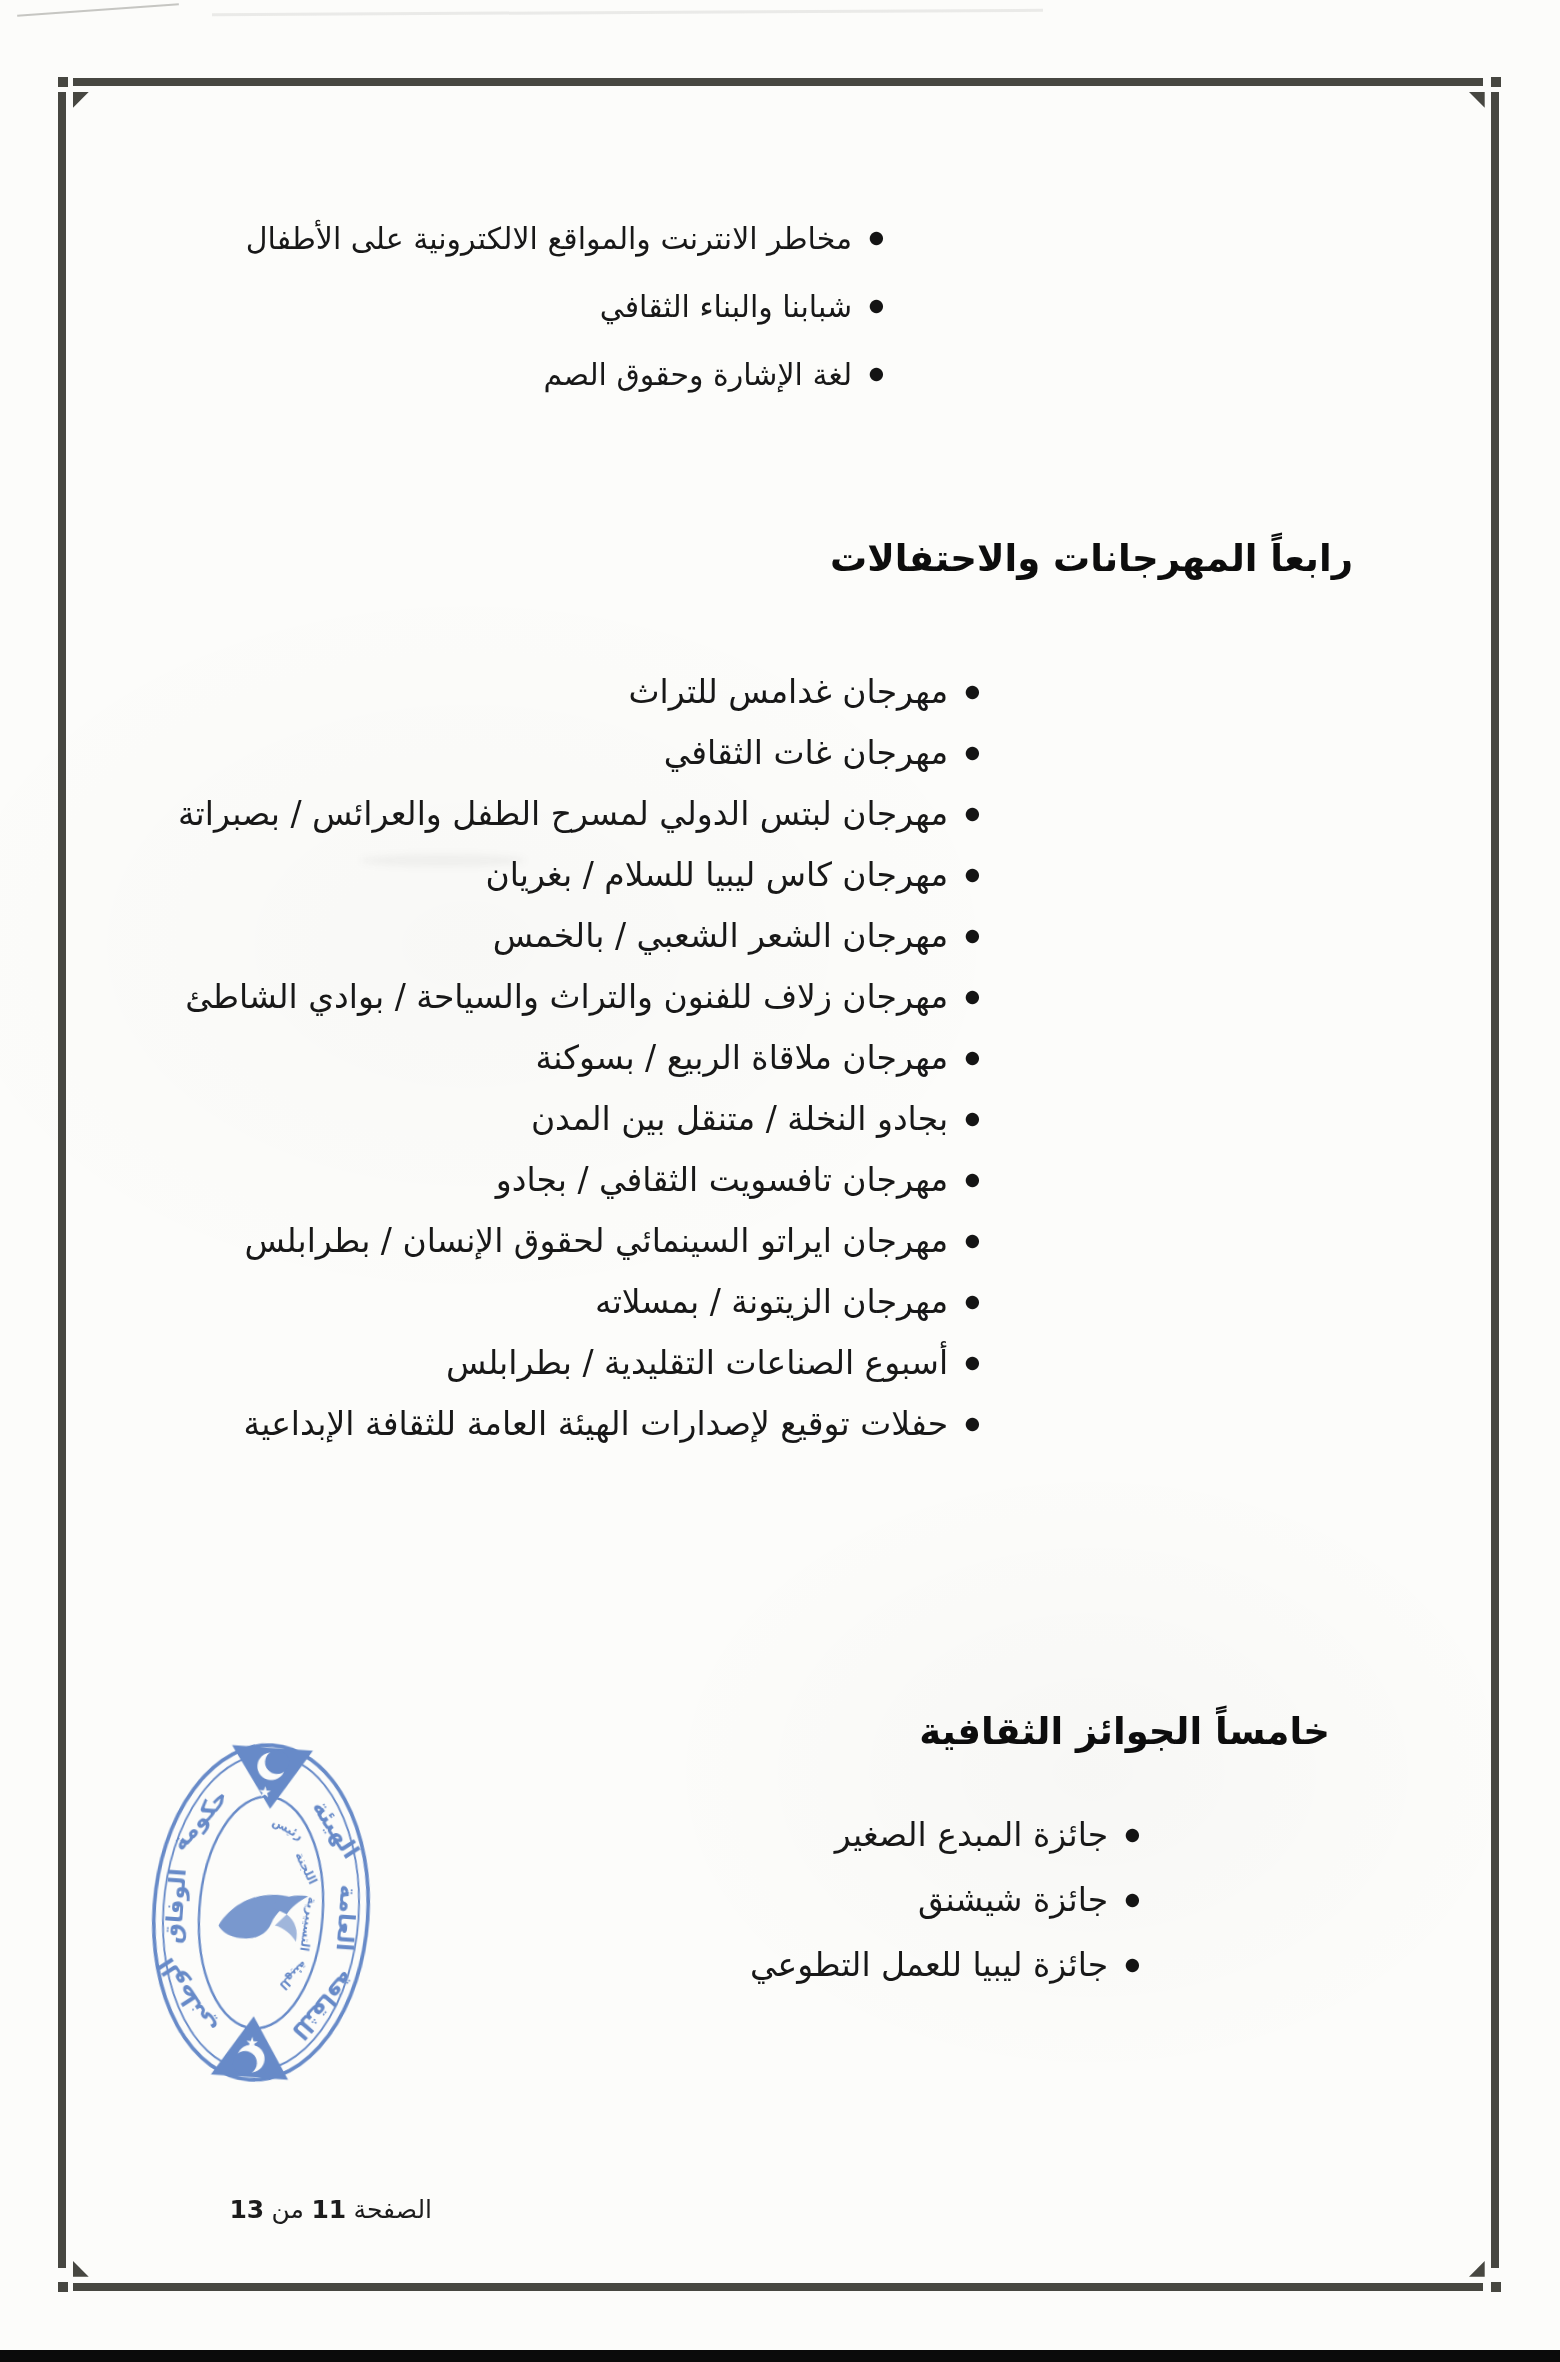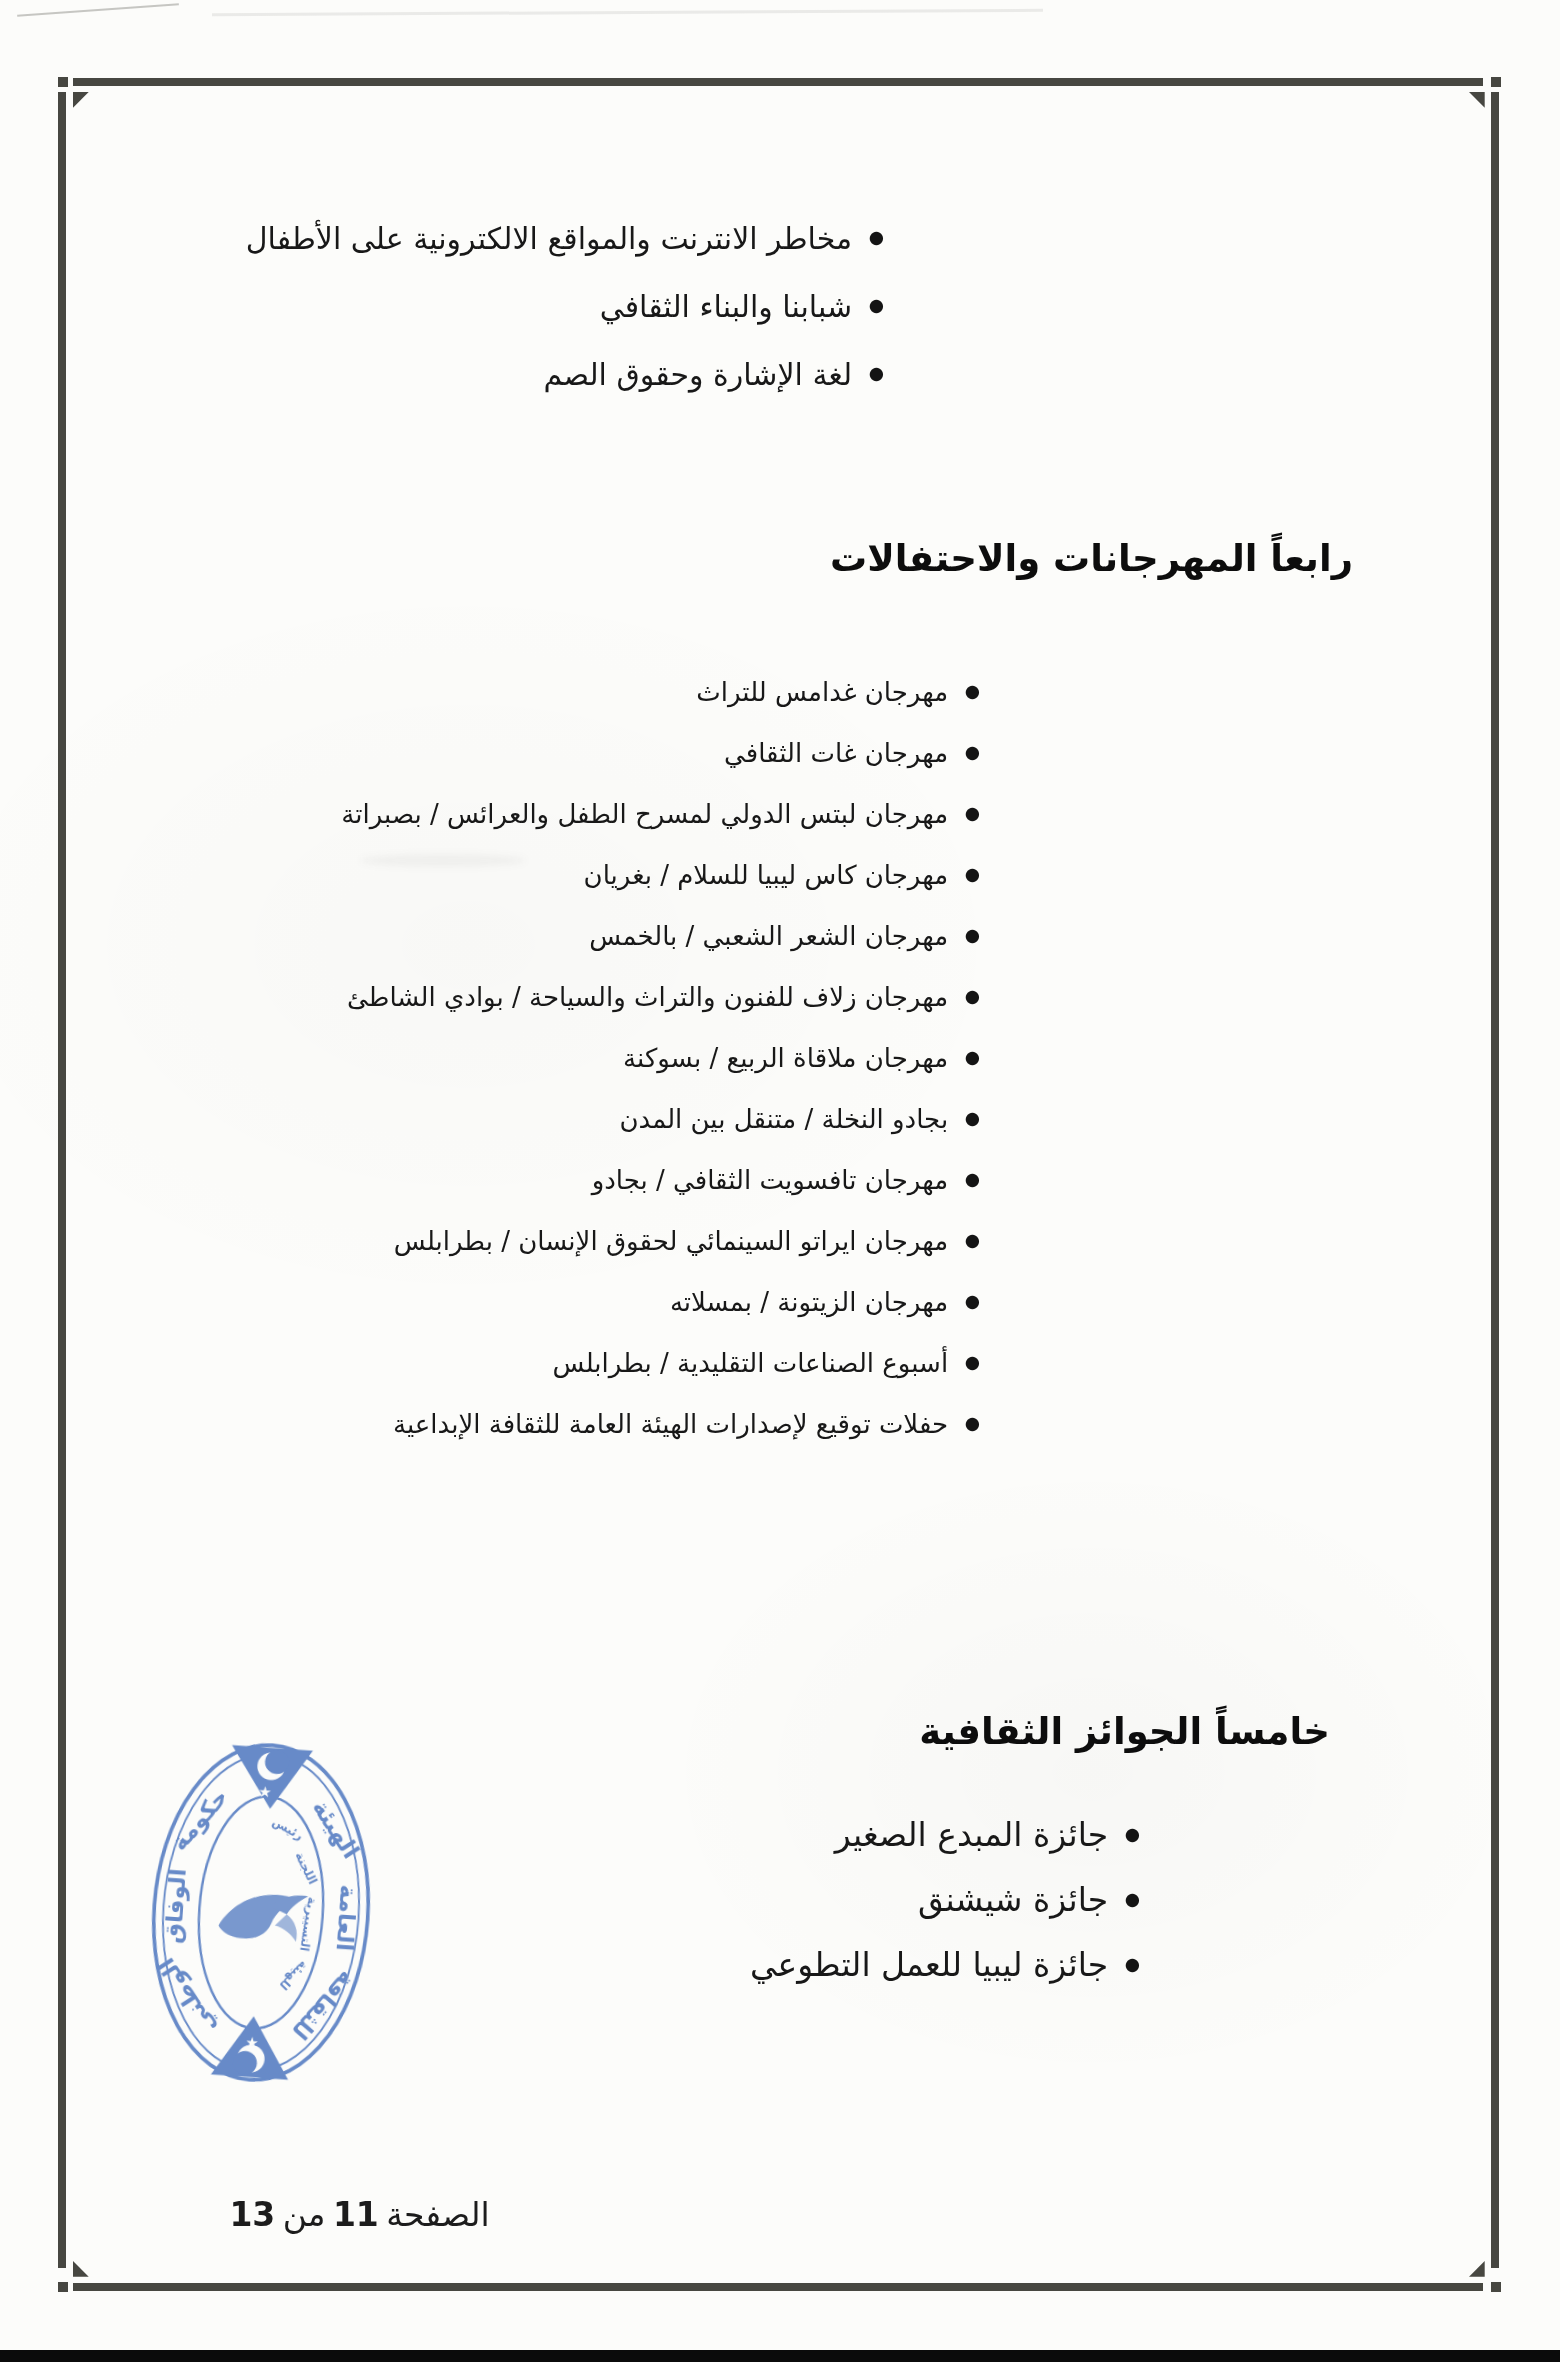--- a/index.html
+++ b/index.html
@@ -41,24 +41,24 @@
     font-weight:bold; font-size:37px; color:#0d0d0d; letter-spacing:-0.9px;}
   .h-festivals{top:533px; right:204px;}
   .h-awards{top:1706px; right:227px;}
   .blist{position:absolute; margin:0; padding:0; list-style:none; direction:rtl;}
   .blist li{display:flex; align-items:center; gap:16.6px; white-space:nowrap;
     color:#181818;}
   .blist li::before{content:"●"; font-size:17.5px; line-height:1; color:#141414;}
   .list-intro{top:204px; right:677px;}
   .list-intro li{height:68px; font-size:30px;}
   .list-festivals{top:661px; right:581px;}
-  .list-festivals li{height:61px; font-size:26px;}
+  .list-festivals li{height:61px; font-size:33px;}
   .list-awards{top:1802px; right:421px;}
   .list-awards li{height:65px; font-size:33px;}
-  .footer{position:absolute; left:222px; top:2195px; direction:rtl; font-size:33px;
+  .footer{position:absolute; left:222px; top:2195px; direction:rtl; font-size:25px;
     color:#1c1c1c; white-space:nowrap;}
   .footer span, .footer b{margin-left:7.4px;}
   .footer b{font-weight:bold;}
   
   .stamp{position:absolute; left:132px; top:1714px; width:258px; height:397px;
     transform:rotate(4deg); opacity:.92; filter:blur(0.5px);}
   .stamp svg{position:absolute; left:0; top:0;}
   .stamp-word{position:absolute; color:var(--ink,#5b81c4); font-weight:bold;
     white-space:nowrap;}
   .stamp-word.outer{font-size:23px;}

